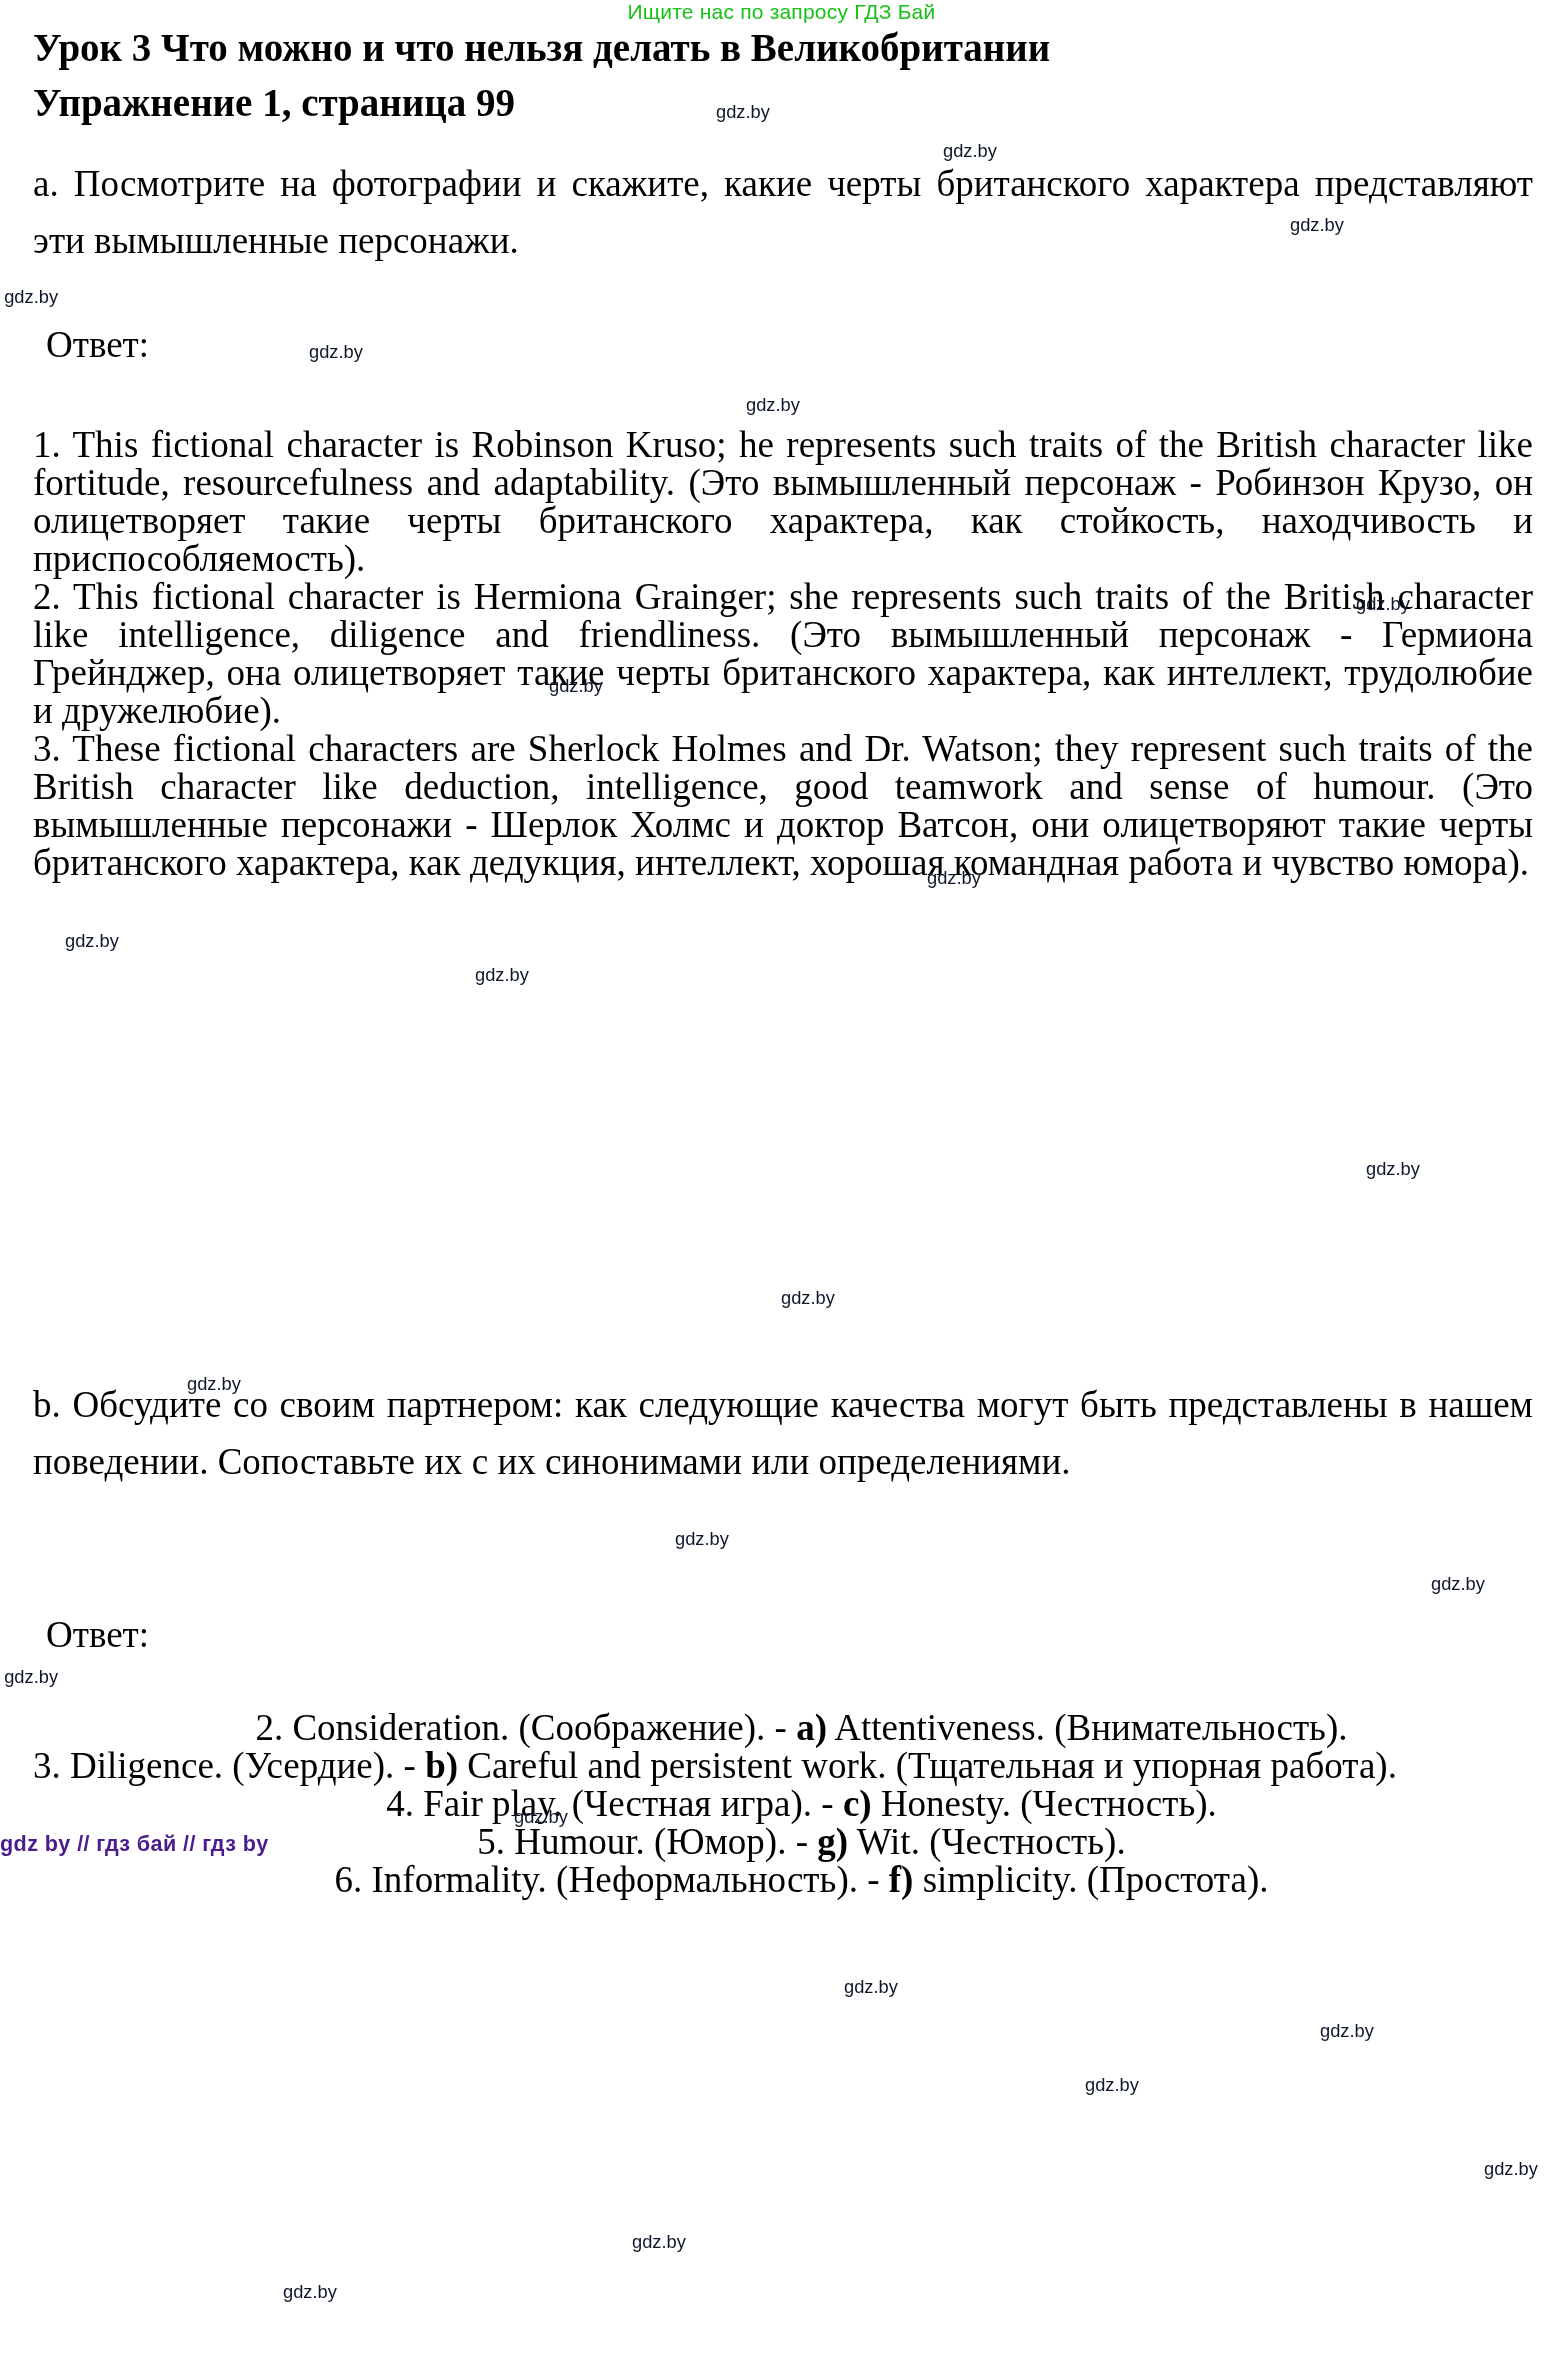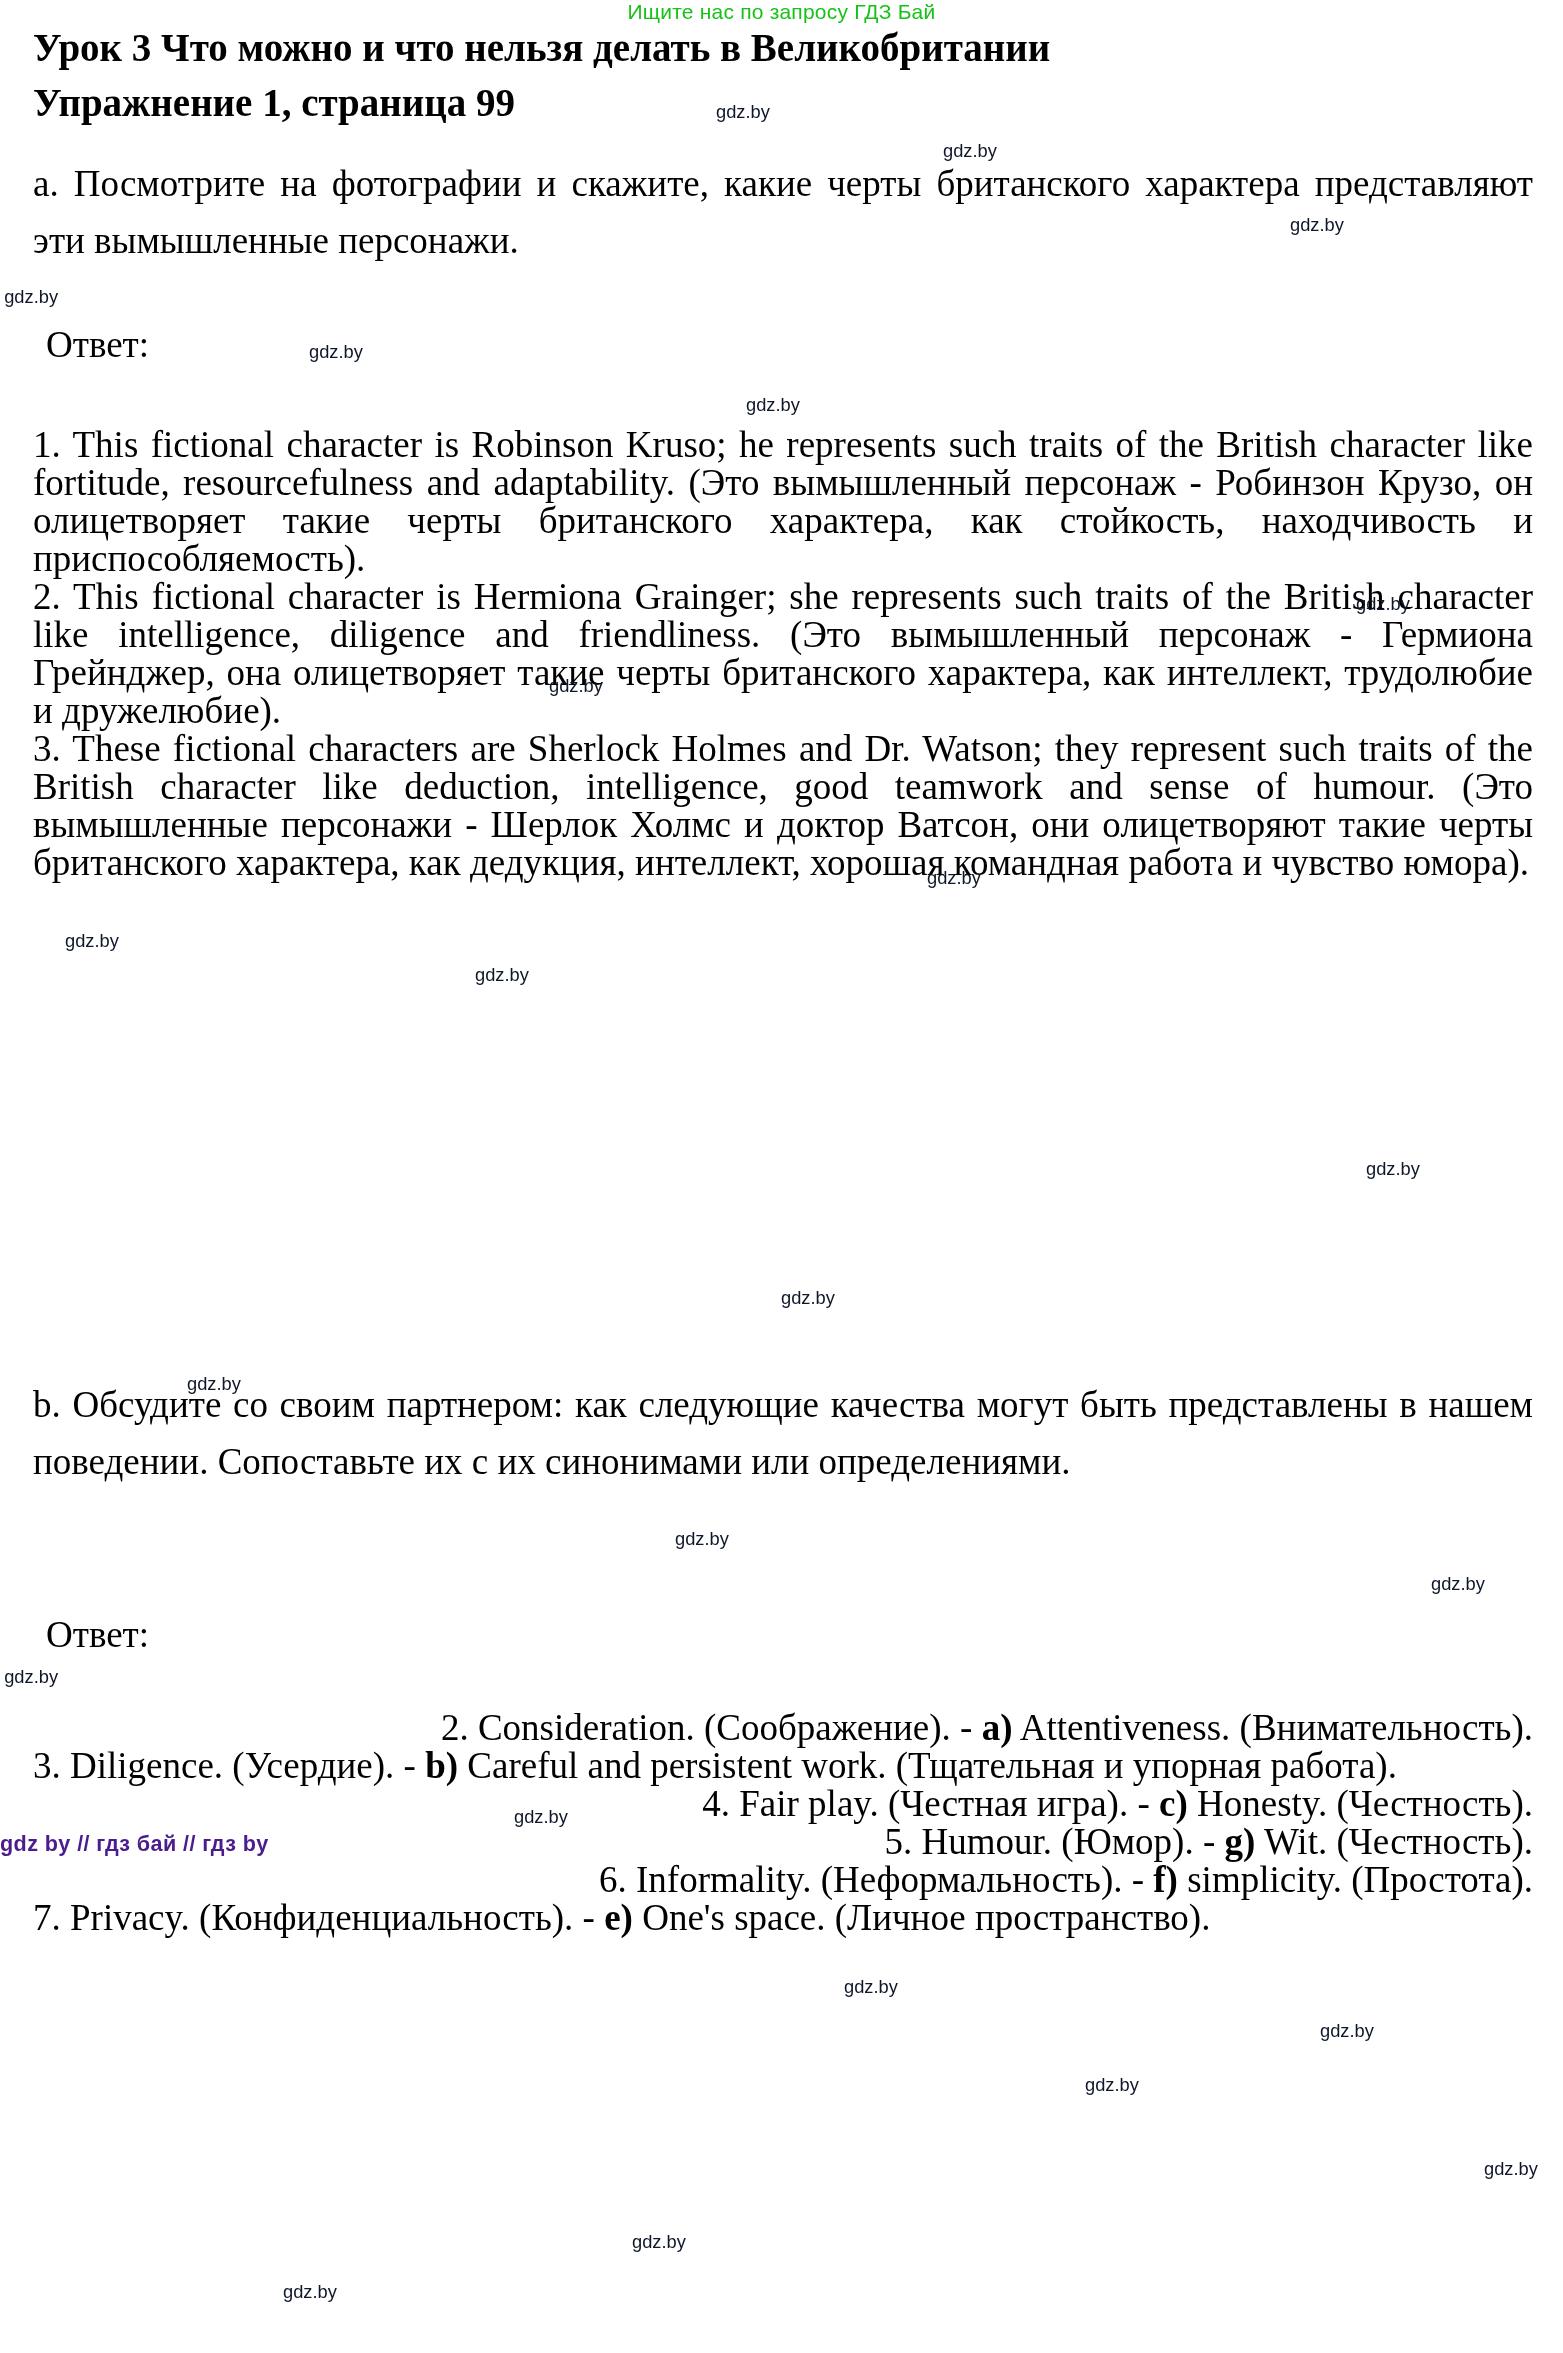--- a/index.html
+++ b/index.html
@@ -69,21 +69,21 @@
     font-family: "Liberation Serif", "DejaVu Serif", serif;
   }
 
   .list-item {
     font-size: 37px;
     line-height: 38px;
     text-align: justify;
     text-justify: inter-word;
     margin: 0;
   }
-  .list-item.nojust { text-align: right; margin-left: 37px; }
+  .list-item.nojust { text-align: center; margin-left: 37px; }
   .list-item b { font-weight: 700; }
 
   
   .wm {
     position: absolute;
     font-family: "Liberation Sans", "DejaVu Sans", sans-serif;
     font-size: 18.3px;
     color: #0f172a;
     white-space: nowrap;
     pointer-events: none;
@@ -135,21 +135,20 @@
     <p class="list-item nojust"><span>2.</span><span> </span><span>Consideration. (Соображение). - </span><b>a)</b><span> Attentiveness. (Внимательность).</span></p>
 
     <p class="list-item"><span>3.</span><span> </span><span>Diligence. (Усердие). - </span><b>b)</b><span> Careful and persistent work. (Тщательная и упорная работа).</span></p>
 
     <p class="list-item nojust"><span>4.</span><span> </span><span>Fair play. (Честная игра). - </span><b>c)</b><span> Honesty. (Честность).</span></p>
 
     <p class="list-item nojust"><span>5.</span><span> </span><span>Humour. (Юмор). - </span><b>g)</b><span> Wit. (Честность).</span></p>
 
     <p class="list-item nojust"><span>6.</span><span> </span><span>Informality. (Неформальность). - </span><b>f)</b><span> simplicity. (Простота).</span></p>
 
-    <p class="list-item"><span>7.</span><span> </span><span>Privacy. (Конфиденциальность). - </span><b>e)</b><span> One's space. (Личное пространство).</span></p>
 
   </div>
 
   <div class="wm" style="left:716px;  top:101px;">gdz.by</div>
   <div class="wm" style="left:943px; top:140px;">gdz.by</div>
   <div class="wm" style="left:1290px; top:214px;">gdz.by</div>
   <div class="wm" style="left:4.2px;    top:286px;">gdz.by</div>
   <div class="wm" style="left:309px;  top:341px;">gdz.by</div>
   <div class="wm" style="left:746px;  top:394px;">gdz.by</div>
   <div class="wm" style="left:1356px; top:593px;">gdz.by</div>

